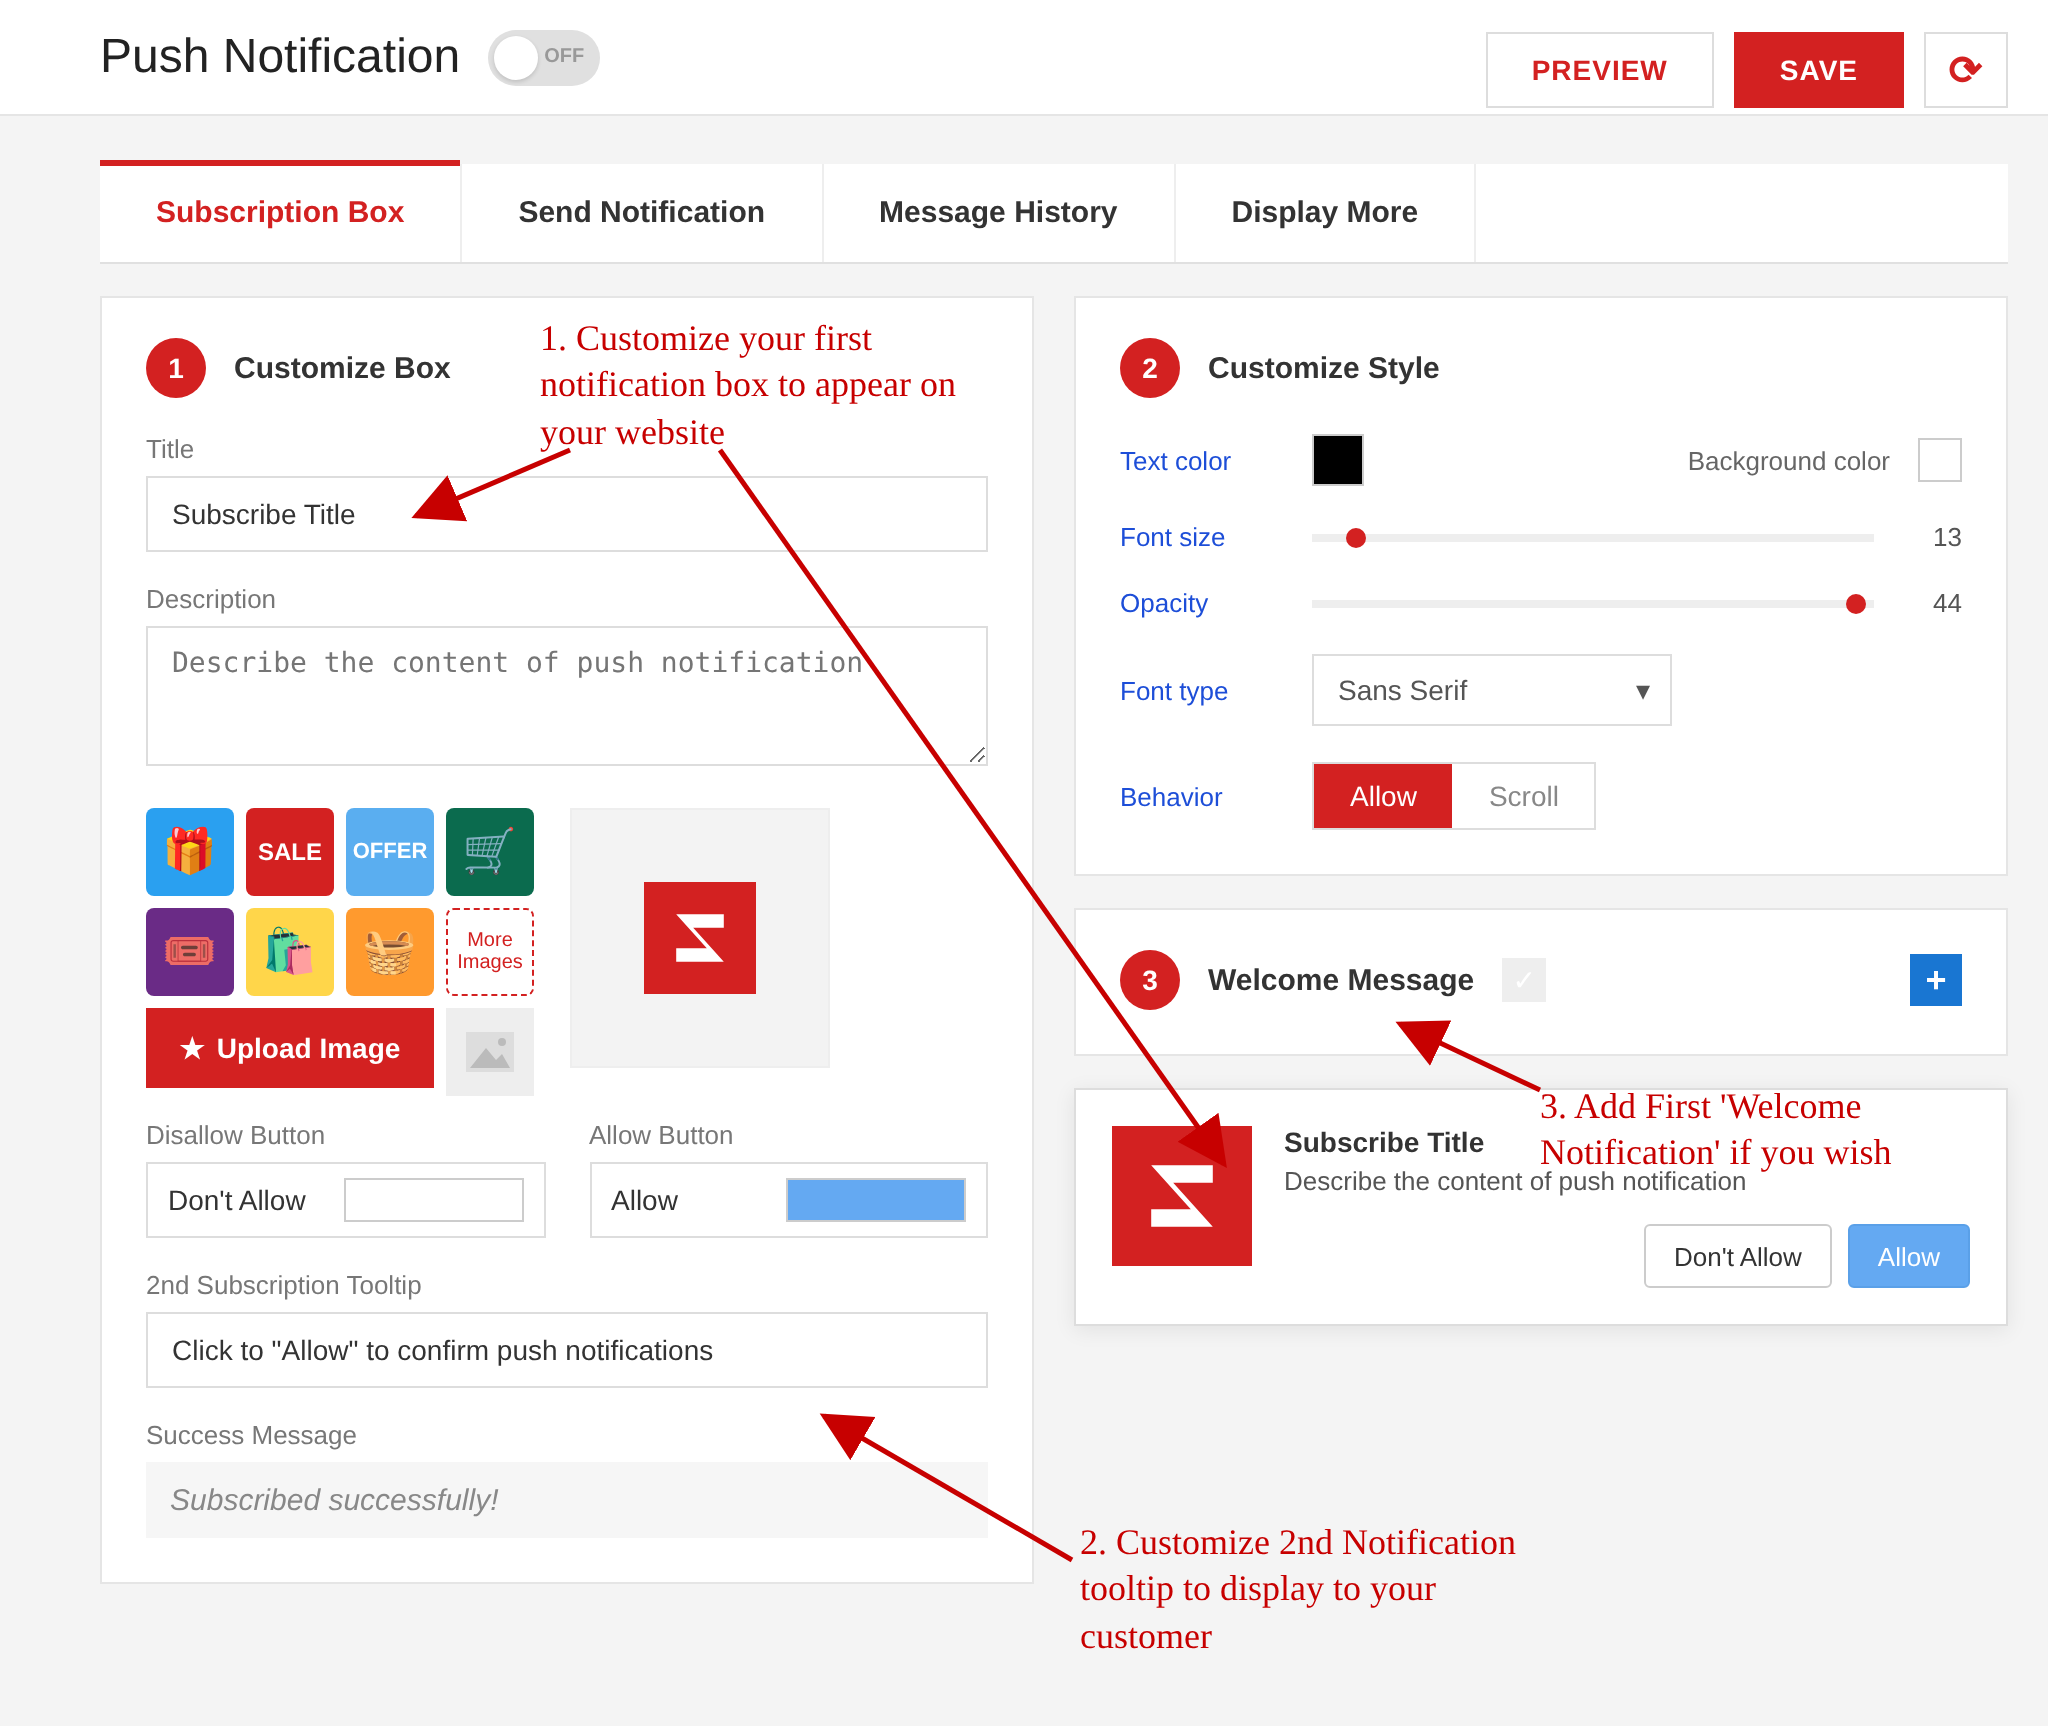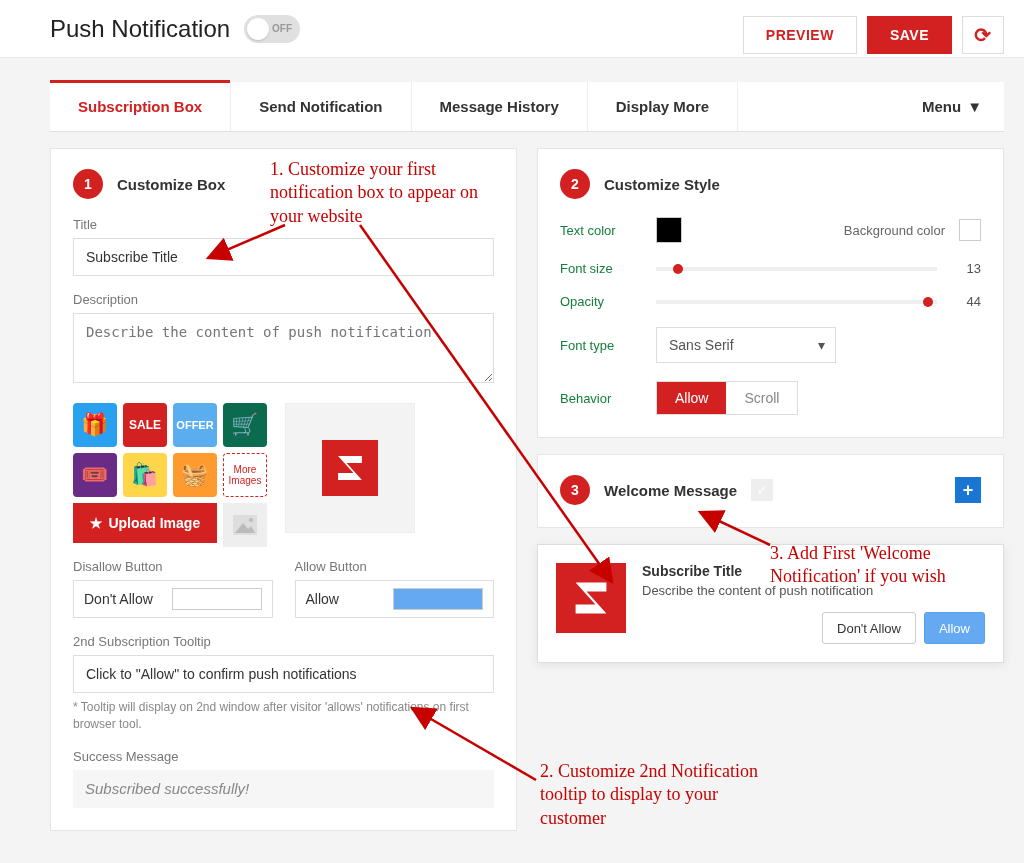--- a/index.html
+++ b/index.html
@@ -87,21 +87,21 @@
   .z-logo svg{width:34px;height:34px;}
   .two-col { display:flex; gap:22px; }
   .two-col > div { flex:1; }
   .swatch { width:22px;height:22px;border:1px solid #ccc;display:inline-block;cursor:pointer;}
   .input-with-swatch { display:flex; align-items:center; border:1px solid #ddd; height:38px; padding:0 10px;}
   .input-with-swatch span { flex:1; font-size:14px;}
   .helper { font-size:12px;color:#888;margin-top:6px; line-height:1.4;}
   .success-input { color:#888; font-style:italic; border:none;background:#f6f6f6;height:38px;padding:0 12px;width:100%;font-size:15px;}
   
   .style-row{display:flex;align-items:center;margin-bottom:18px;font-size:14px;color:#555;gap:16px;}
-  .style-label{width:80px;font-size:13px;color:#15803d;flex-shrink:0;}
+  .style-label{width:80px;font-size:13px;color:#1d4ed8;flex-shrink:0;}
   .slider{flex:1;height:4px;background:#eee;position:relative;cursor:pointer;}
   .slider-dot{width:10px;height:10px;background:#d32121;border-radius:50%;position:absolute;top:-3px;}
   .slider-val{width:28px;text-align:right;font-size:13px;color:#555;}
   .select{border:1px solid #ddd;height:36px;padding:0 30px 0 12px;font-size:14px;background:#fff;position:relative;display:flex;align-items:center;width:180px;cursor:pointer;}
   .select::after{content:'▾';position:absolute;right:10px;color:#555;}
   .seg{display:flex;border:1px solid #ddd;overflow:hidden;}
   .seg div{padding:8px 18px;font-size:14px;cursor:pointer;}
   .seg .on{background:#d32121;color:#fff;}
   .seg .off{color:#888;}
   .welcome-card{display:flex;align-items:center;justify-content:space-between;}
@@ -145,24 +145,20 @@
     <button class="btn btn-refresh">⟳</button>
   </div>
 </div>
 
 <div class="tabs">
   <div class="tab active">Subscription Box</div>
   <div class="tab">Send Notification</div>
   <div class="tab">Message History</div>
   <div class="tab">Display More</div>
   <div class="tab-spacer"></div>
-  <div class="tab-menu">
-    <span>Menu</span>
-    <span>▼</span>
-  </div>
 </div>
 
 <div class="columns">
 
   <div class="col">
     <div class="card">
       <div class="card-head">
         <div class="step-badge">1</div>
         <span class="card-title">Customize Box</span>
       </div>
@@ -225,21 +221,20 @@
           <div class="input-with-swatch">
             <span>Allow</span>
             <span class="swatch" style="background:#64a9f2"></span>
           </div>
         </div>
       </div>
 
       <div class="field-block">
         <label class="field-label">2nd Subscription Tooltip</label>
         <input class="field-input" value="Click to &quot;Allow&quot; to confirm push notifications" style="">
-        <div class="helper">* Tooltip will display on 2nd window after visitor 'allows' notifications on first browser tool.</div>
       </div>
 
       <div class="field-block" style="margin-bottom:0">
         <label class="field-label">Success Message</label>
         <input class="success-input" value="Subscribed successfully!" style="">
       </div>
     </div>
   </div>
 
   <div class="col">

